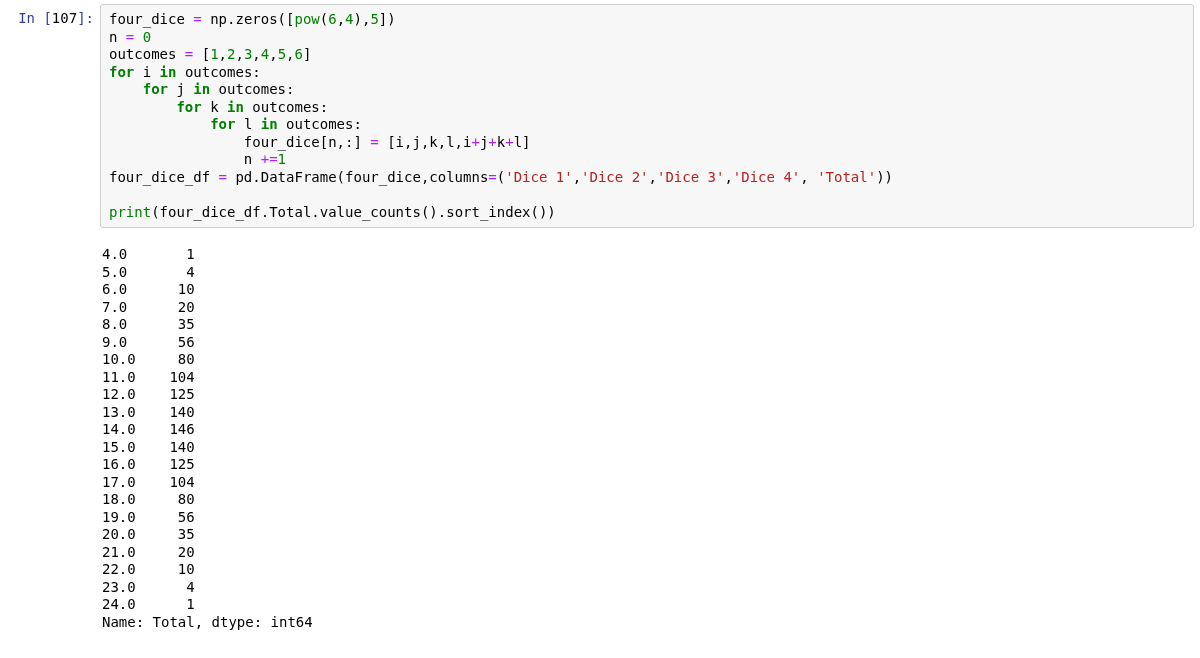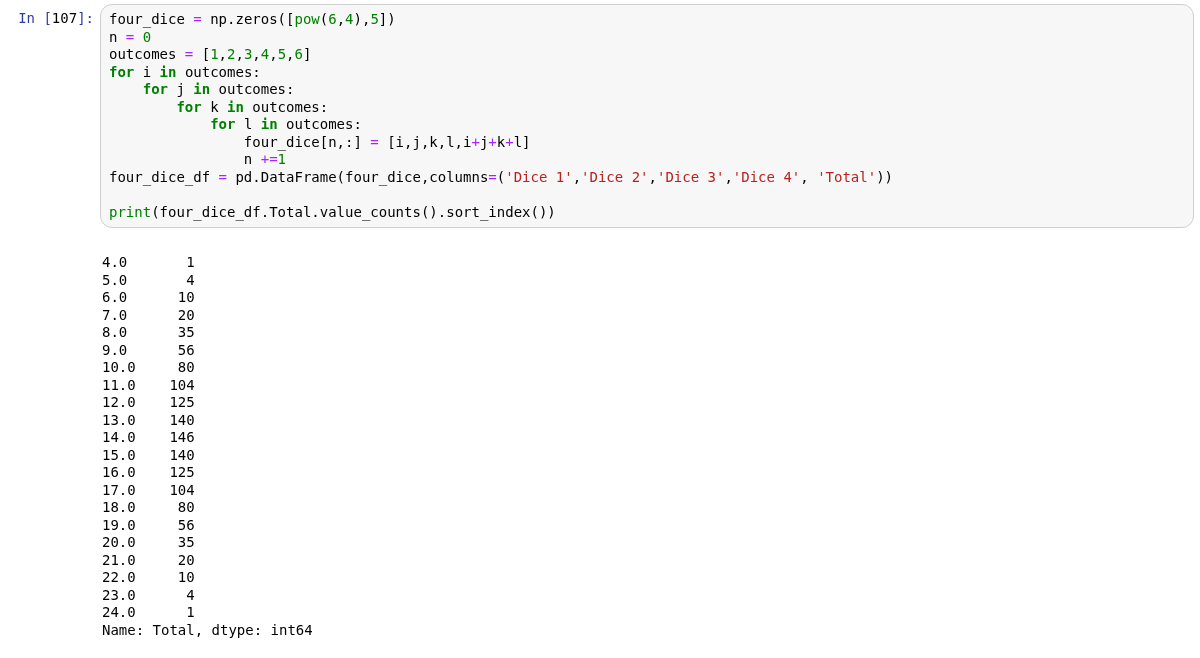--- a/index.html
+++ b/index.html
@@ -23,32 +23,31 @@
     text-align: right;
     padding: 6px 6px 0 0;
     color: #303f9f;
     font-family: "DejaVu Sans Mono", Menlo, Consolas, "Courier New", monospace;
     user-select: none;
   }
   .prompt-in .n { color: #000000; }
   .code-area {
     flex: 1 1 auto;
     border: 1px solid #cfcfcf;
-    border-radius: 12px;
+    border-radius: 3px;
     background: #f7f7f7;
     padding: 6px 8px;
     white-space: pre;
     overflow-x: auto;
   }
   .output-area {
     flex: 1 1 auto;
     padding: 6px 0 0 2px;
     white-space: pre;
     color: #000000;
-    margin-top: 8px;
   }
   
   .tok-id { color: #000000; }
   .tok-kw { color: #008000; font-weight: bold; }  
   .tok-bi { color: #008000; }   
   .tok-num { color: #008000; }  
   .tok-str { color: #ba2121; }  
   .tok-punc { color: #000000; } 
   .tok-purple { color: #aa22ff; font-weight: normal; }
 </style>

